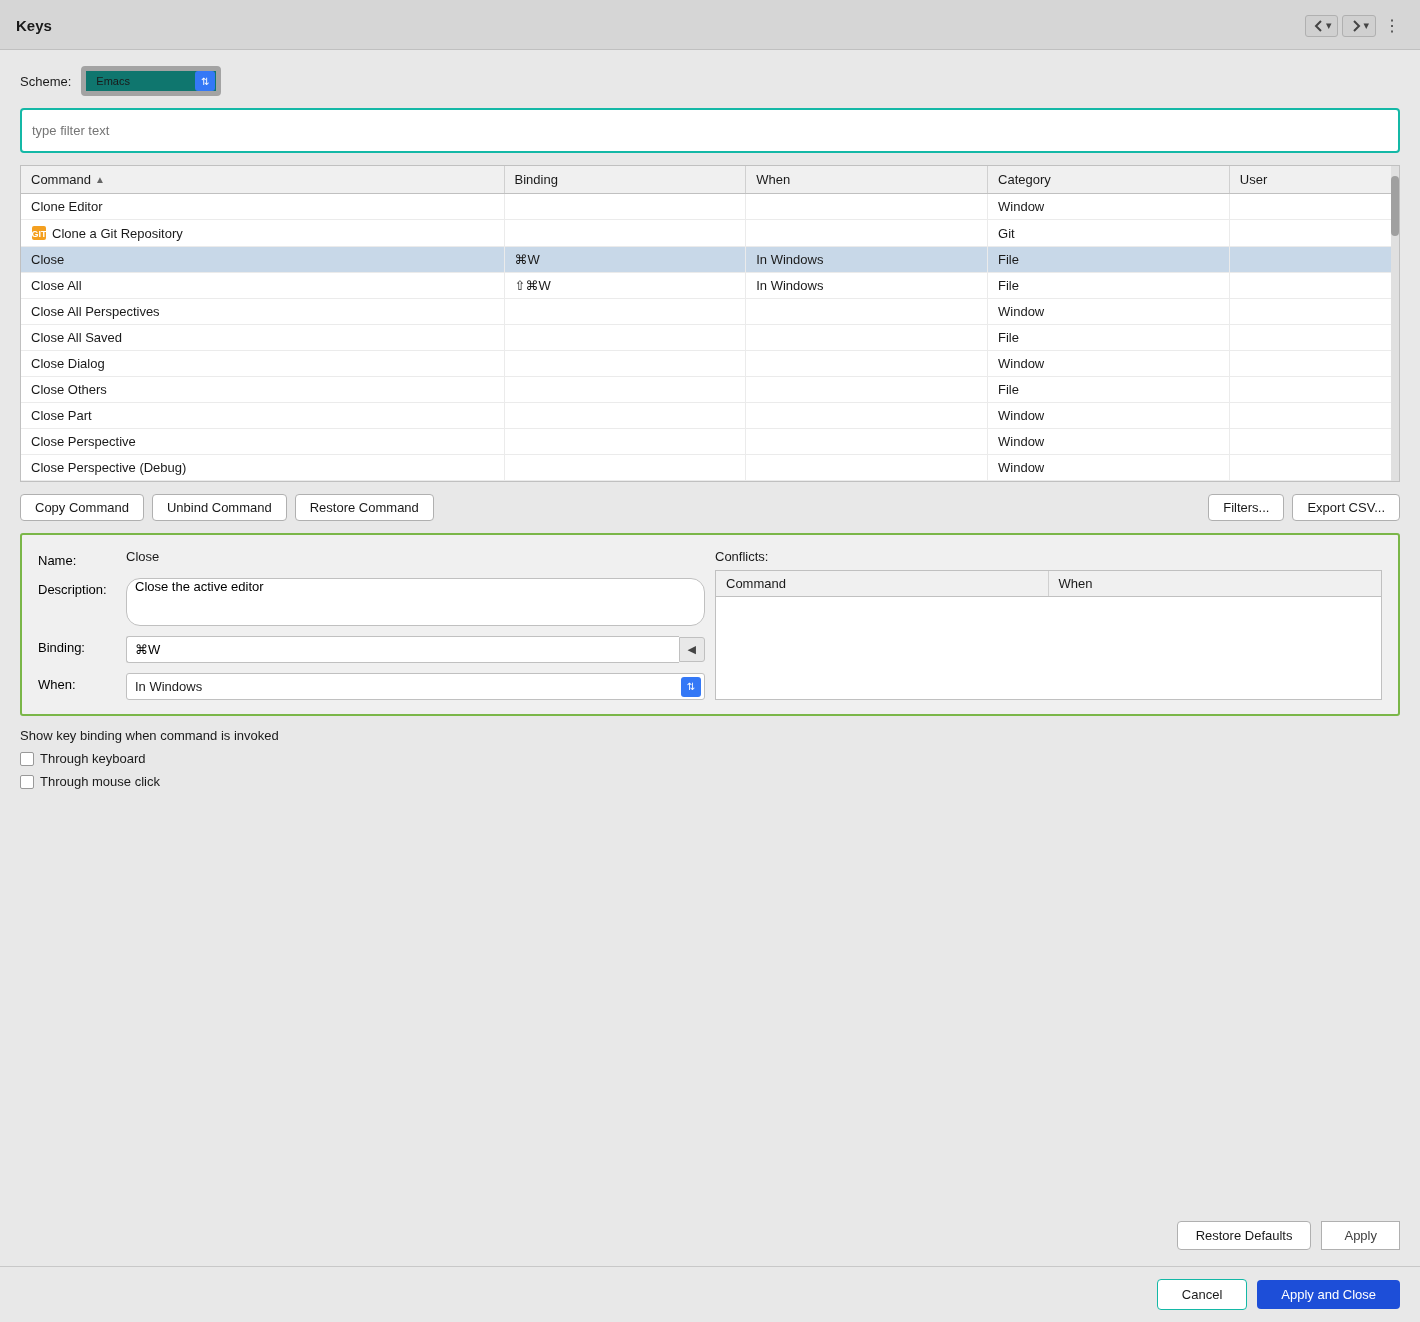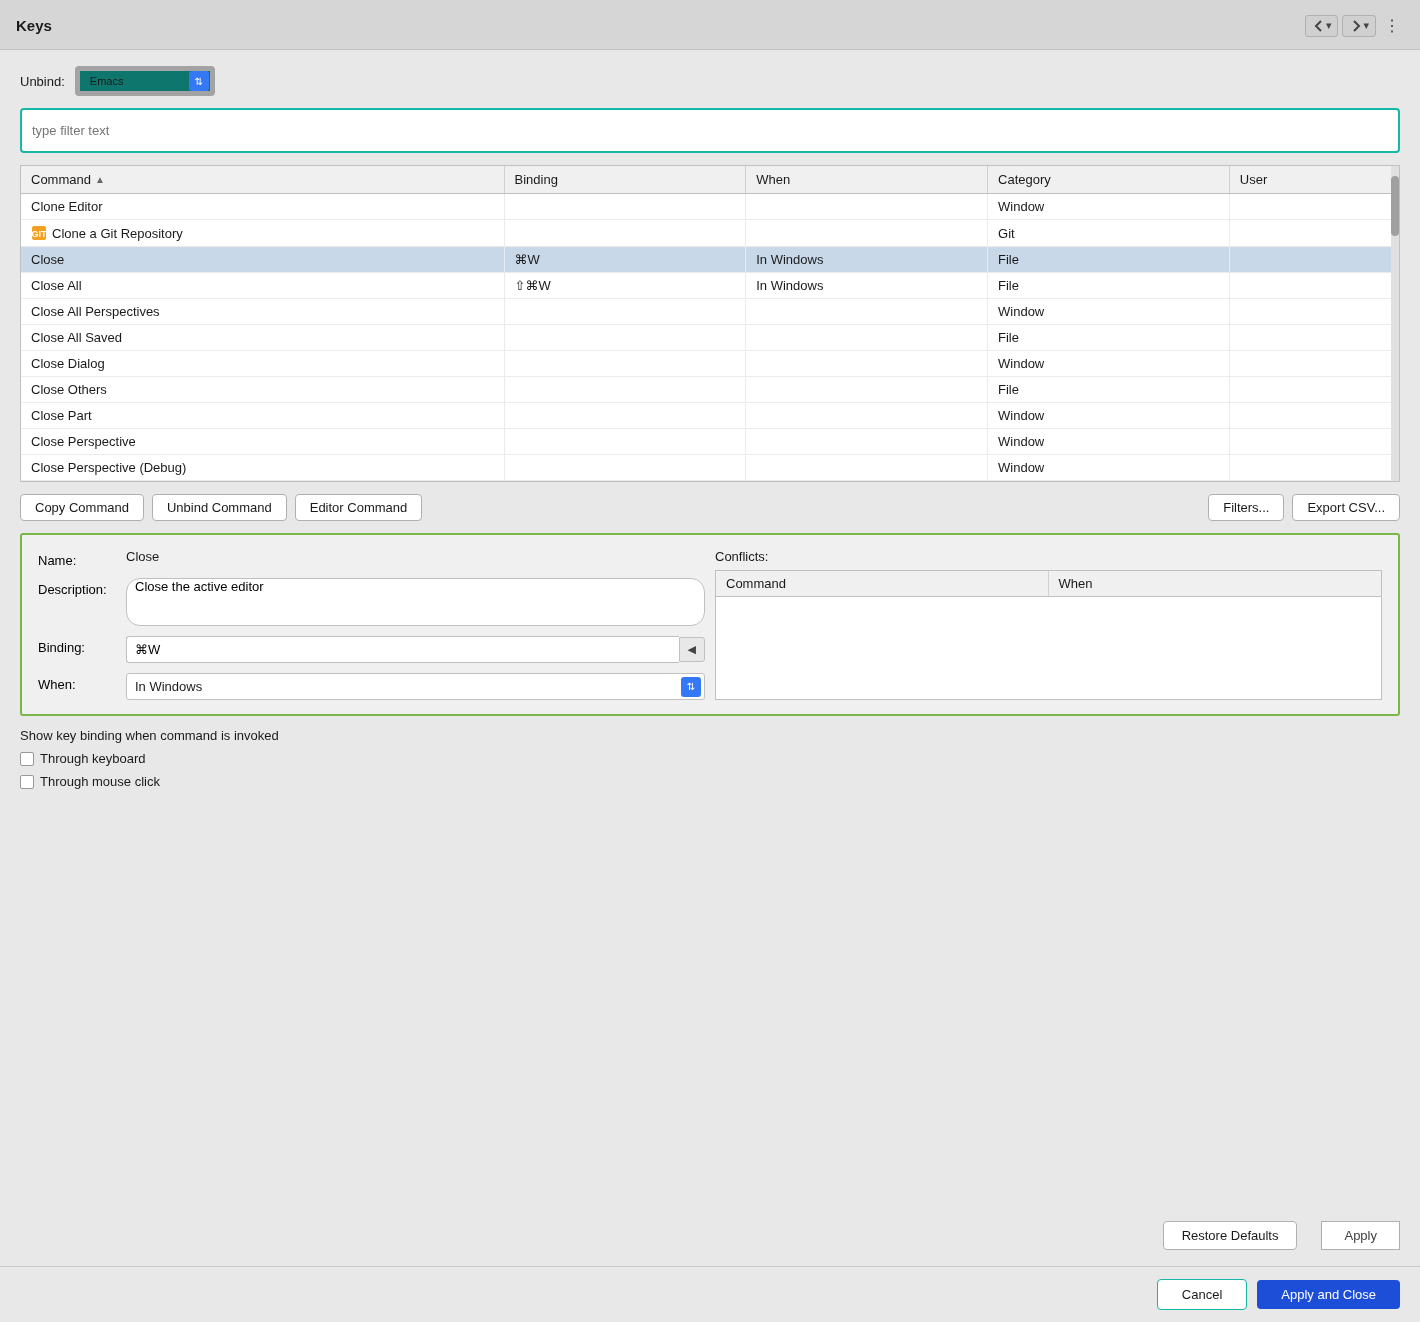--- a/index.html
+++ b/index.html
@@ -338,21 +338,21 @@
       border-radius: 2px;
     }
     .checkbox-label {
       font-size: 13px;
       color: #1a1a1a;
     }
     .bottom-buttons {
       display: flex;
       align-items: center;
       justify-content: flex-end;
-      gap: 24px;
+      gap: 10px;
       margin-top: auto;
       padding-top: 10px;
     }
     .restore-defaults-btn {
       padding: 6px 18px;
       background: white;
       border: 1px solid #b0b0b0;
       border-radius: 4px;
       font-size: 13px;
       cursor: pointer;
@@ -416,21 +416,21 @@
         </svg>
       <span>▾</span>
     </button>
     <button class="kebab-btn">⋮</button>
   </div>
 </div>
 
 <div class="content">
 
   <div class="scheme-row">
-    <span class="scheme-label">Unbind:</span>
+    <span class="scheme-label">Scheme:</span>
     <div class="scheme-select-wrapper">
       <select class="scheme-select">
         <option>Emacs</option>
         <option>Default</option>
         <option>Mac OS X</option>
       </select>
       <div class="scheme-select-arrow">⇅</div>
     </div>
   </div>
 
@@ -550,21 +550,21 @@
       </div>
     </div>
     <div class="scrollbar-track">
       <div class="scrollbar-thumb"></div>
     </div>
   </div>
 
   <div class="action-buttons">
     <button class="action-btn">Copy Command</button>
     <button class="action-btn">Unbind Command</button>
-    <button class="action-btn">Editor Command</button>
+    <button class="action-btn">Restore Command</button>
     <div class="spacer"></div>
     <button class="action-btn action-btn-right">Filters...</button>
     <button class="action-btn">Export CSV...</button>
   </div>
 
   <div class="detail-panel">
 
     <div class="detail-left">
 
       <div class="detail-row">

